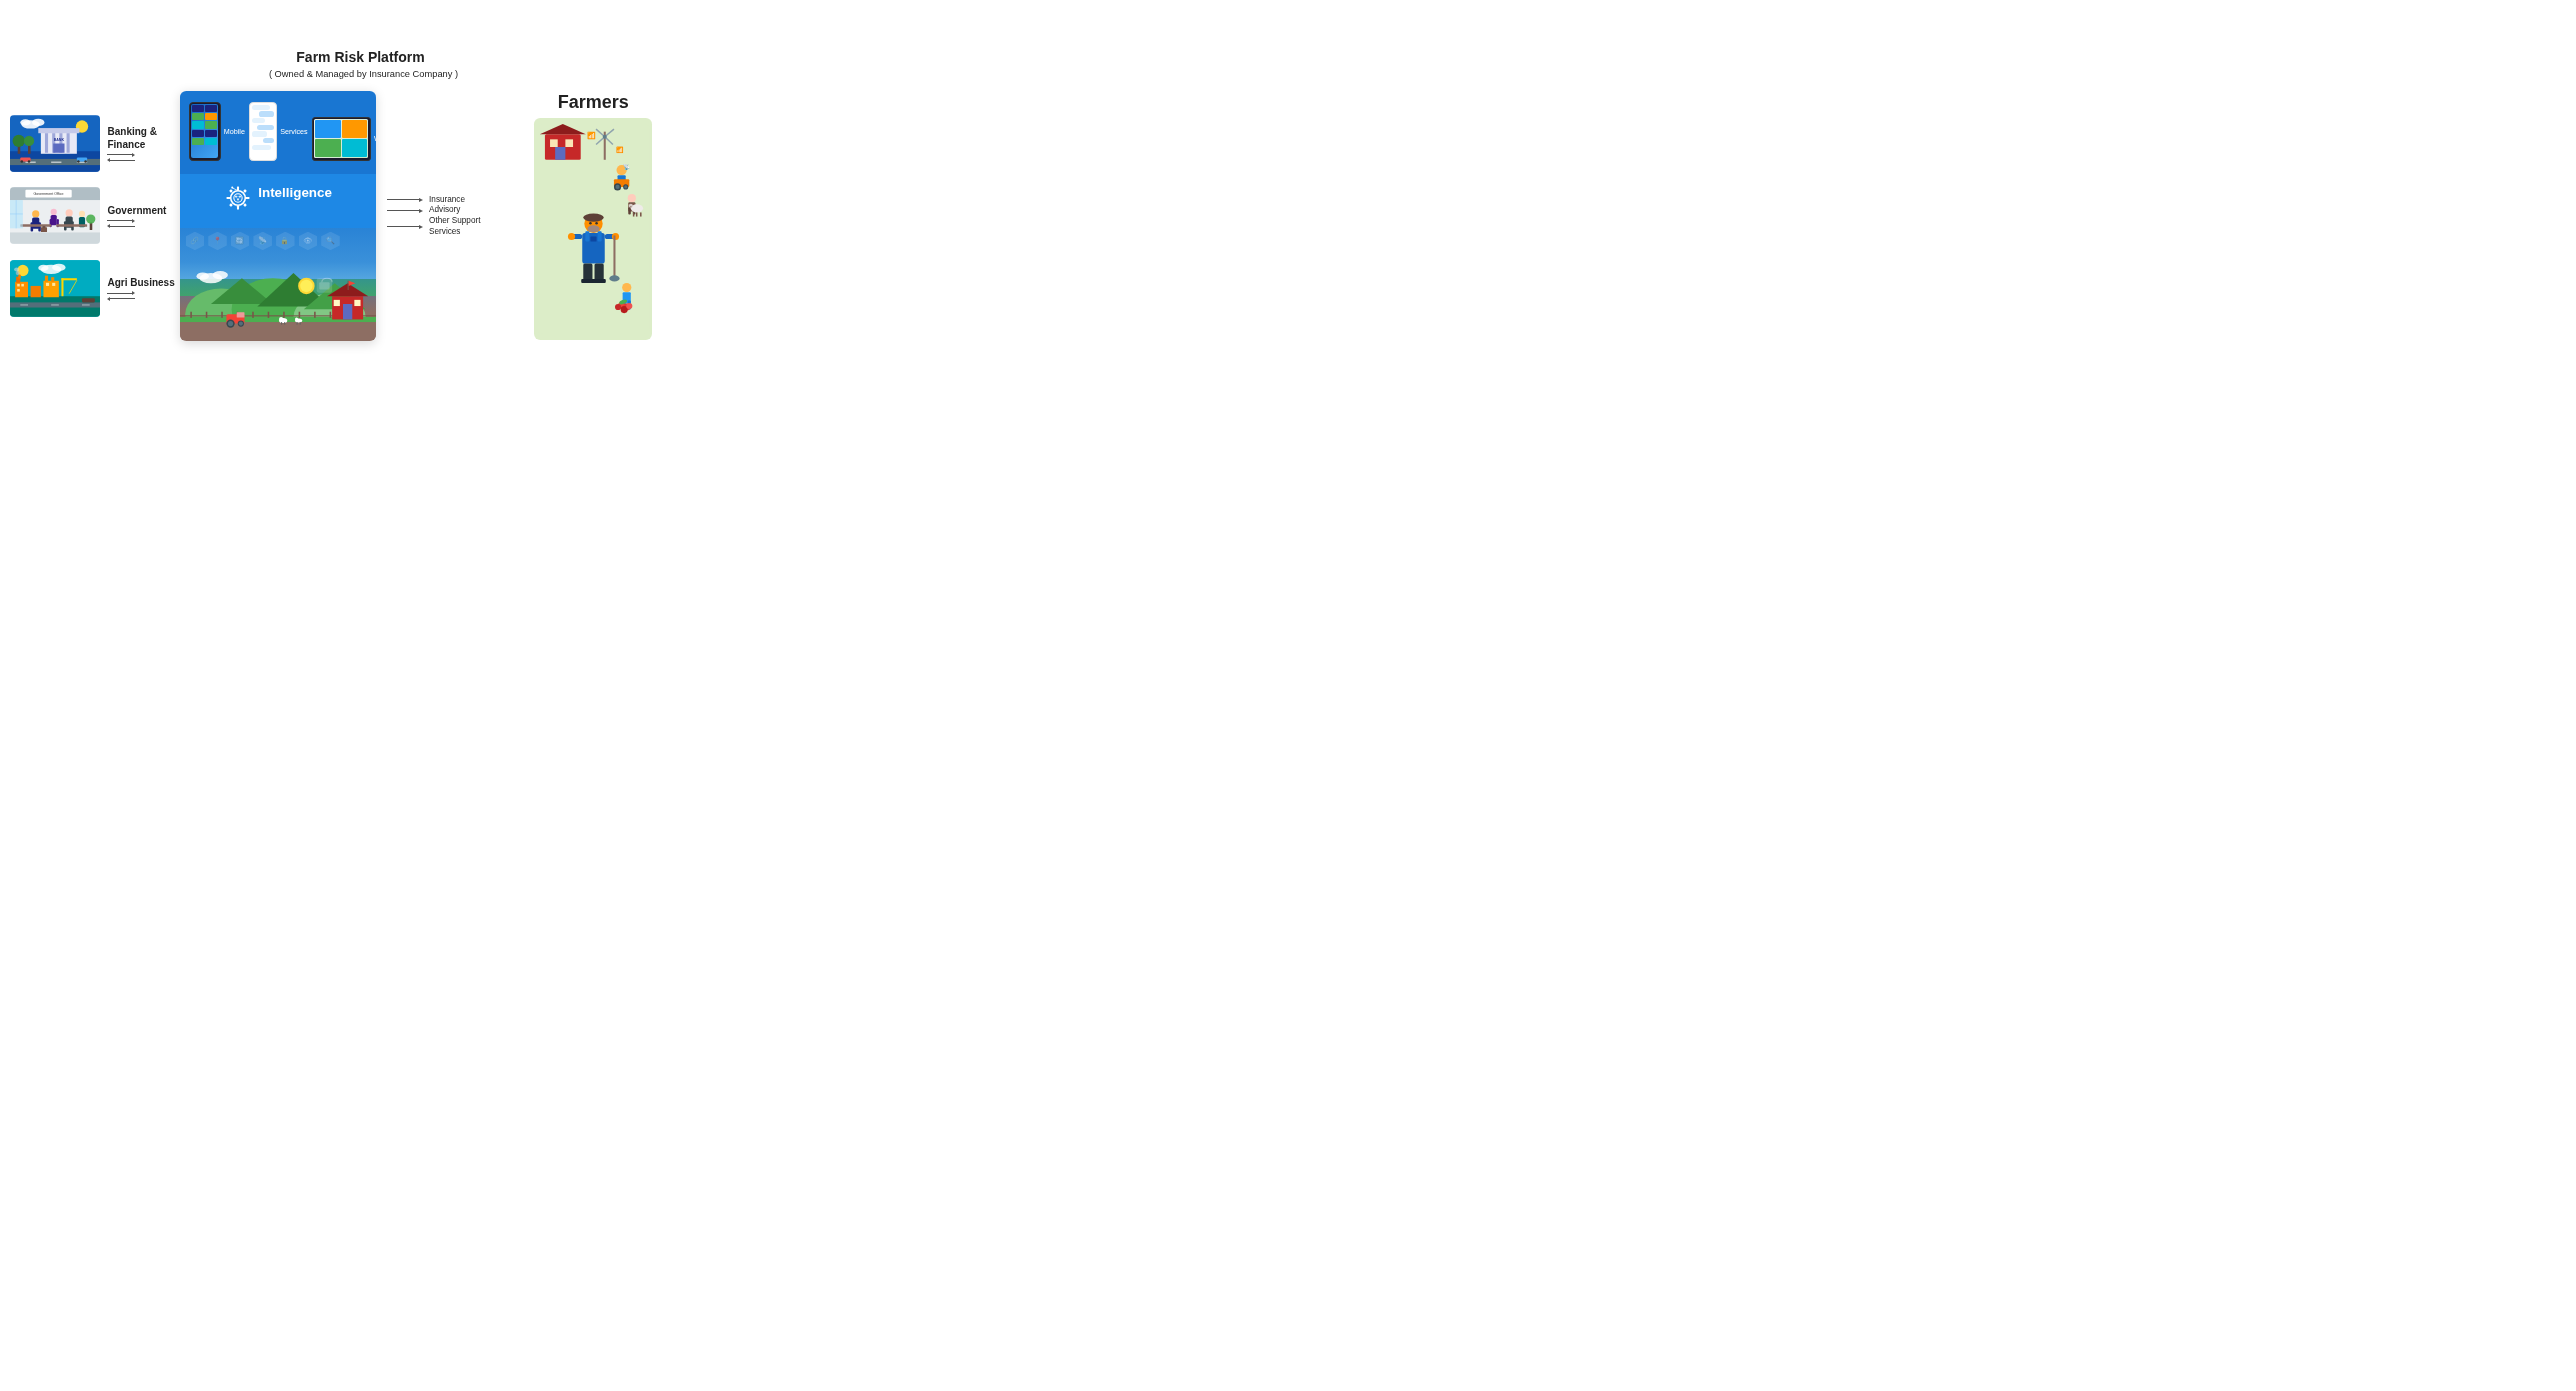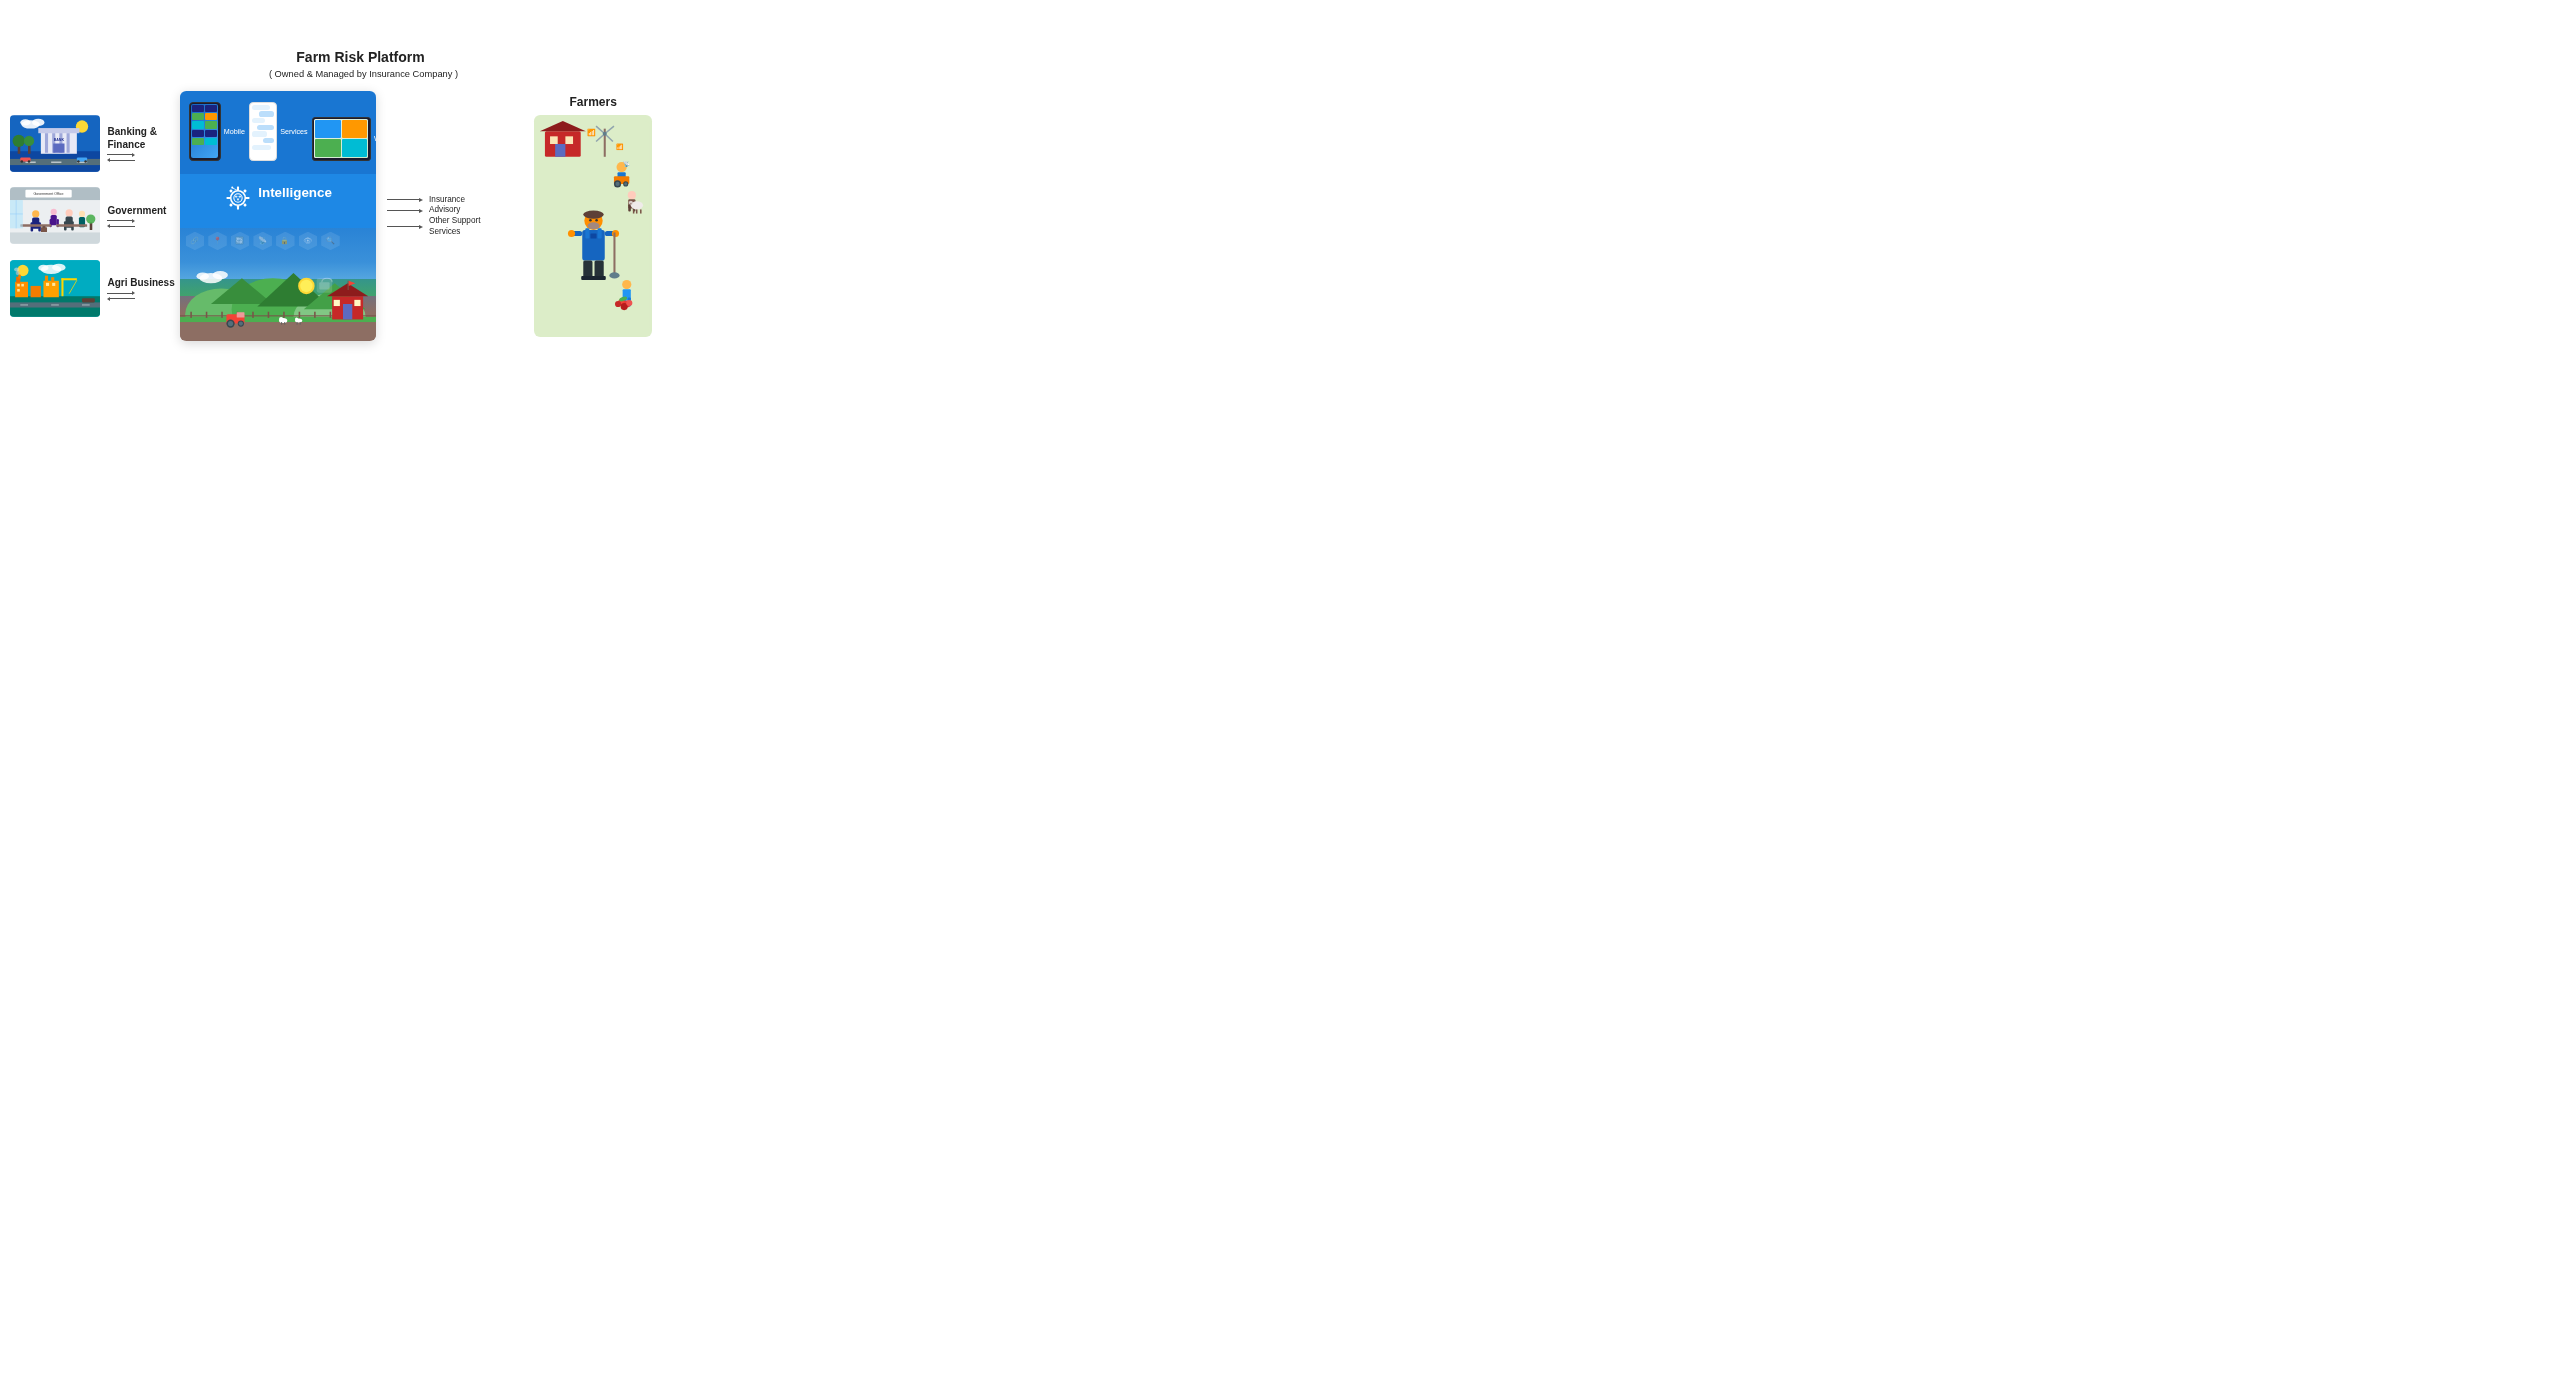--- a/index.html
+++ b/index.html
@@ -313,21 +313,21 @@
     
     .farmers-col {
       display: flex;
       flex-direction: column;
       align-items: center;
       flex-shrink: 0;
       width: 124px;
     }
 
     .farmers-title {
-      font-size: 12px;
+      font-size: 18px;
       font-weight: 700;
       color: #222;
       margin-bottom: 5.2px;
     }
 
     .farmers-card {
       background: #dcedc8;
       border-radius: 6.2px;
       width: 118px;
       height: 222px;

